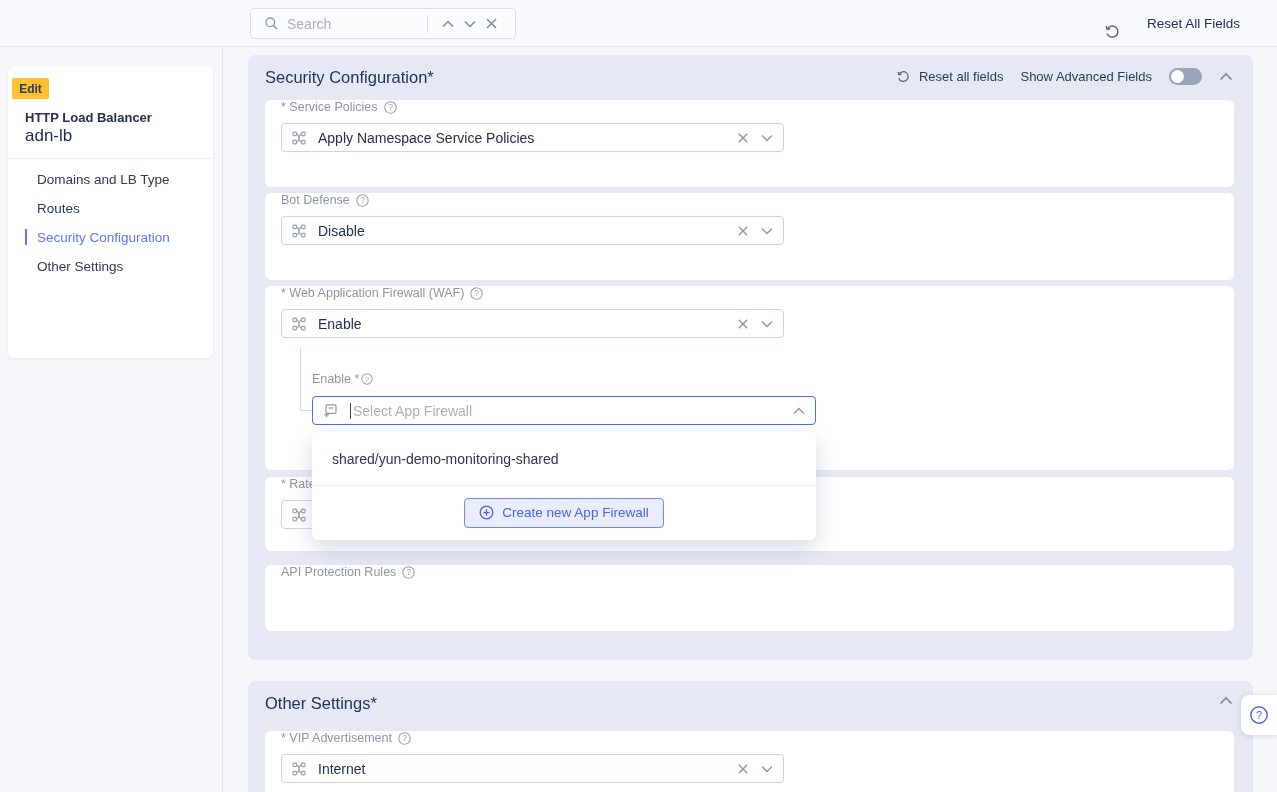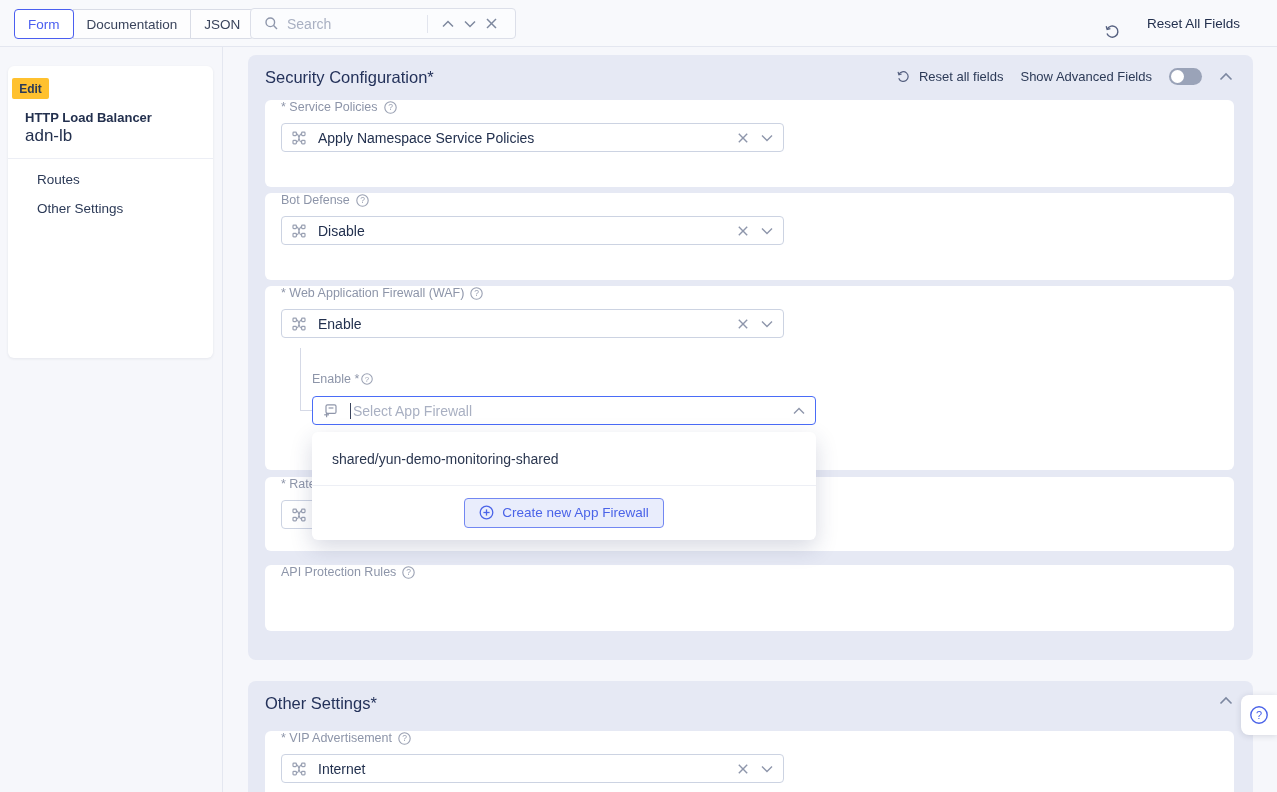--- a/index.html
+++ b/index.html
@@ -108,25 +108,20 @@
 
   
   .help-fab { position:absolute; left:1241px; top:695px; width:36px; height:40px;
               background:#fff; border-radius:8px 0 0 8px; box-shadow:0 1px 6px rgba(25,35,70,.15);
               display:flex; align-items:center; justify-content:center; cursor:pointer; z-index:7; }
 </style>
 </head>
 <body>
 
 <div class="topbar">
-  <div class="tabs">
-    <div class="tab active">Form</div>
-    <div class="tab">Documentation</div>
-    <div class="tab">JSON</div>
-  </div>
 
   <div class="searchbox">
     <span>
       <svg width="15" height="15" viewBox="0 0 15 15" fill="none" stroke="#8e96ab" stroke-width="1.4">
         <circle cx="6.3" cy="6.3" r="4.3"></circle>
           <line x1="9.6" y1="9.6" x2="13" y2="13"></line>
       </svg>
     </span>
     <span class="ph">Search</span>
     <span class="sep"></span>
@@ -161,21 +156,28 @@
 </div>
 <div class="v-divider"></div>
 
 <div class="side-card">
   <div class="edit-badge">Edit</div>
   <div class="obj-type">HTTP Load Balancer</div>
   <div class="obj-name">adn-lb</div>
   <div class="side-div"></div>
   <div class="nav">
     <div class="nav-item">
+        <span>Domains and LB Type</span>
+      </div>
+    <div class="nav-item">
         <span>Routes</span>
+      </div>
+    <div class="nav-item active">
+        <span class="bar"></span>
+        <span>Security Configuration</span>
       </div>
     <div class="nav-item">
         <span>Other Settings</span>
       </div>
   </div>
 </div>
 
 <div class="section sec-security">
   <div class="sec-title">Security Configuration*</div>
   <div class="sec-controls">

